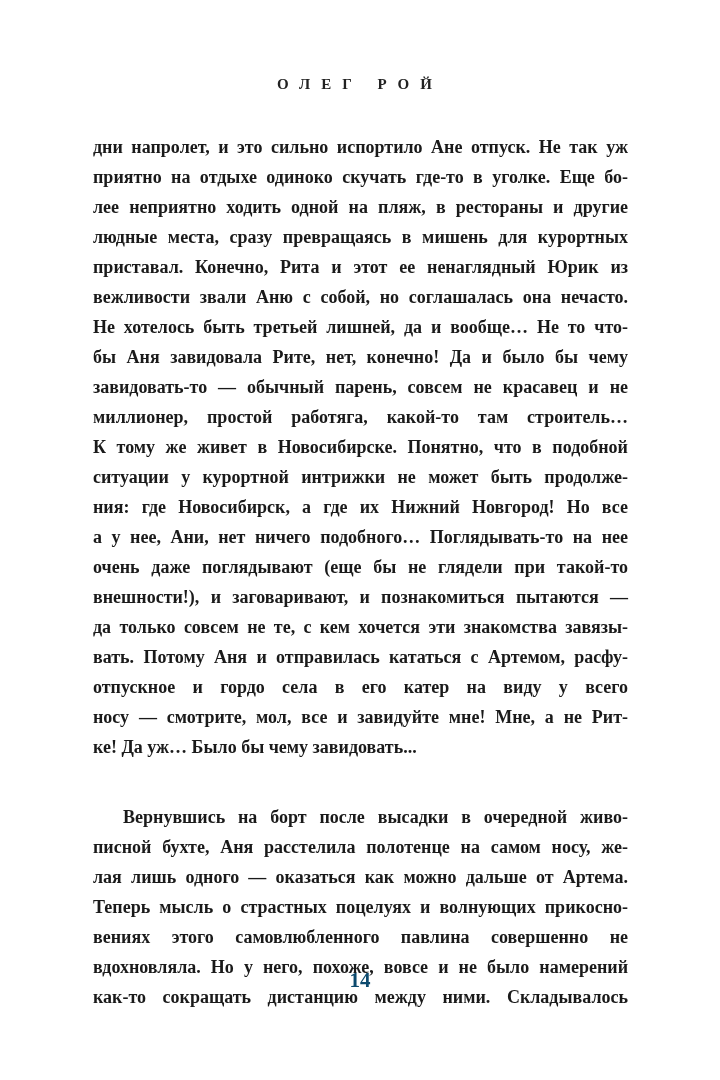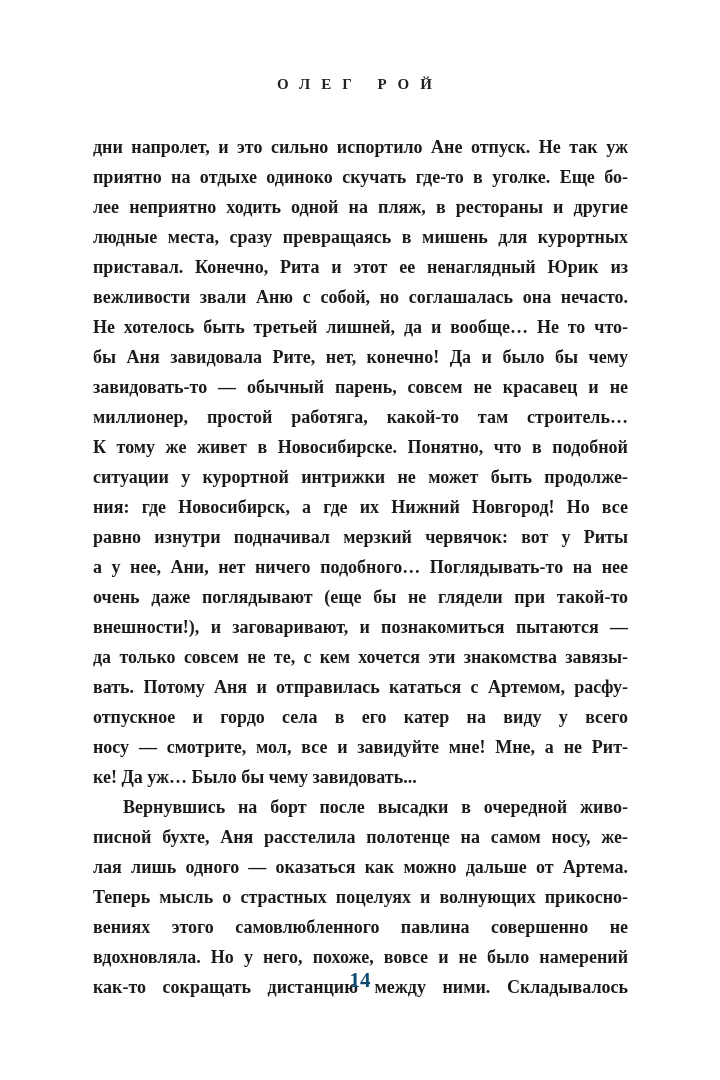--- a/index.html
+++ b/index.html
@@ -48,20 +48,21 @@
       text-align: justify;
       text-align-last: justify;
       white-space: nowrap;
       overflow: visible;
     }
     .line.last {
       text-align-last: left;
     }
     .line.indent {
       padding-left: 30px;
+      margin-top: 40px;
     }
     .folio {
       position: absolute;
       top: 968px;
       left: 0;
       width: 720px;
       text-align: center;
       font-size: 21px;
       color: #0c4a6e;
     }
@@ -81,21 +82,20 @@
       <span class="line">людные места, сразу превращаясь в мишень для курортных</span>
       <span class="line">приставал. Конечно, Рита и этот ее ненаглядный Юрик из</span>
       <span class="line">вежливости звали Аню с собой, но соглашалась она нечасто.</span>
       <span class="line">Не хотелось быть третьей лишней, да и вообще… Не то что-</span>
       <span class="line">бы Аня завидовала Рите, нет, конечно! Да и было бы чему</span>
       <span class="line">завидовать-то — обычный парень, совсем не красавец и не</span>
       <span class="line">миллионер, простой работяга, какой-то там строитель…</span>
       <span class="line">К тому же живет в Новосибирске. Понятно, что в подобной</span>
       <span class="line">ситуации у курортной интрижки не может быть продолже-</span>
       <span class="line">ния: где Новосибирск, а где их Нижний Новгород! Но все</span>
-      <span class="line">равно изнутри подначивал мерзкий червячок: вот у Риты</span>
       <span class="line">а у нее, Ани, нет ничего подобного… Поглядывать-то на нее</span>
       <span class="line">очень даже поглядывают (еще бы не глядели при такой-то</span>
       <span class="line">внешности!), и заговаривают, и познакомиться пытаются —</span>
       <span class="line">да только совсем не те, с кем хочется эти знакомства завязы-</span>
       <span class="line">вать. Потому Аня и отправилась кататься с Артемом, расфу-</span>
       <span class="line">отпускное и гордо села в его катер на виду у всего</span>
       <span class="line">носу — смотрите, мол, все и завидуйте мне! Мне, а не Рит-</span>
       <span class="line last">ке! Да уж… Было бы чему завидовать...</span>
     </div>
 

